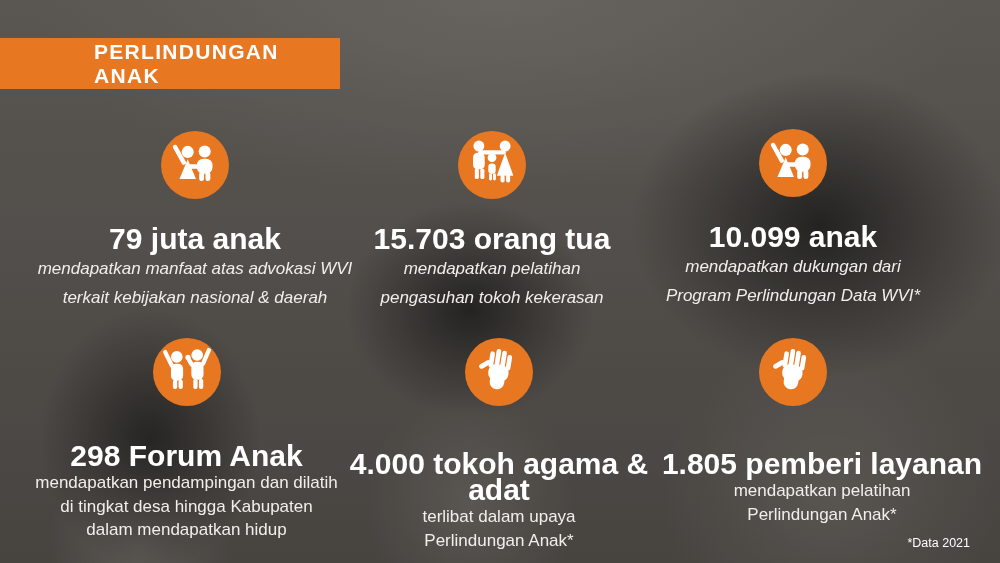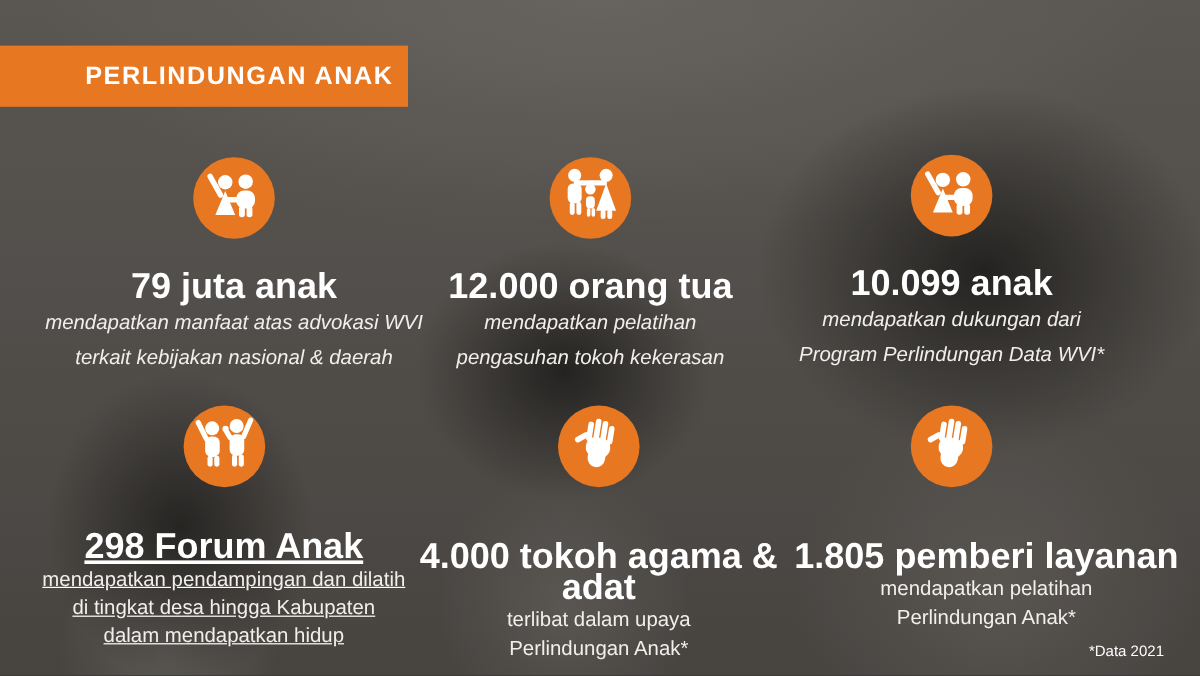--- a/index.html
+++ b/index.html
@@ -33,21 +33,21 @@
     content:"";position:absolute;inset:0;
     background:rgba(40,38,36,0.12);
   }
   .content{position:absolute;inset:0;z-index:1;}
 
   .banner{
     position:absolute;left:0;top:38px;
     width:340px;height:51px;
     background:var(--accent);
     display:flex;align-items:center;
-    padding-left:71px;box-sizing:border-box;
+    padding-left:94px;box-sizing:border-box;
   }
   .banner .banner-text{
     color:#fff;font-weight:bold;font-size:21px;letter-spacing:1.3px;
   }
 
   .stat{position:absolute;text-align:center;color:#fff;}
   .icon-circle{
     width:68px;height:68px;border-radius:50%;
     background:var(--accent);
     margin:0 auto;
@@ -60,21 +60,21 @@
   .lines{font-size:17px;color:#F1EEEB;margin-top:2px;}
   .r1 .lines div{line-height:29px;font-style:italic;}
   .r2 .lines div{line-height:23.5px;}
   .r2 .headline{margin-top:45px;}
   .b4 .headline{margin-top:37px;}
   .b6 .icon-circle{transform:translateX(-29px);}
 
   .b1{left:25px;  top:131px; width:340px;}
   .b2{left:322px; top:131px; width:340px;}
   .b3{left:623px; top:129px; width:340px;}
-  .b4{left:14px;  top:338px; width:345px;text-decoration:underline;}
+  .b4{left:14px;  top:338px; width:345px;}
   .b5{left:325px; top:338px; width:348px;}
   .b6{left:650px; top:338px; width:344px;}
 
   .footnote{
     position:absolute;right:30px;top:536px;
     color:#fff;font-size:12.5px;
   }
   .icon-circle svg{display:block;}
 </style>
 </head>
@@ -128,21 +128,21 @@
             <rect x="49.5" y="45" width="4.2" height="8" rx="2"></rect>
             <rect x="31.2" y="33.5" width="7.6" height="10.5" rx="3.4"></rect>
             <rect x="32" y="43.5" width="3" height="7.5" rx="1.5"></rect>
             <rect x="36" y="43.5" width="3" height="7.5" rx="1.5"></rect>
           </g>
           <g stroke="#fff" stroke-width="4.4" stroke-linecap="round" fill="none">
             <path d="M23 22 H47"></path>
           </g>
         </svg>
       </div>
-      <div class="headline">12.000 orang tua</div>
+      <div class="headline">15.703 orang tua</div>
       <div class="lines">
         <div>mendapatkan pelatihan</div>
         <div>pengasuhan tokoh kekerasan</div>
       </div>
     </div>
 
     <div class="stat r1 b3">
       <div class="icon-circle">
         <svg viewBox="0 0 70 70" width="68" height="68" aria-hidden="true">
           <g fill="#fff">

